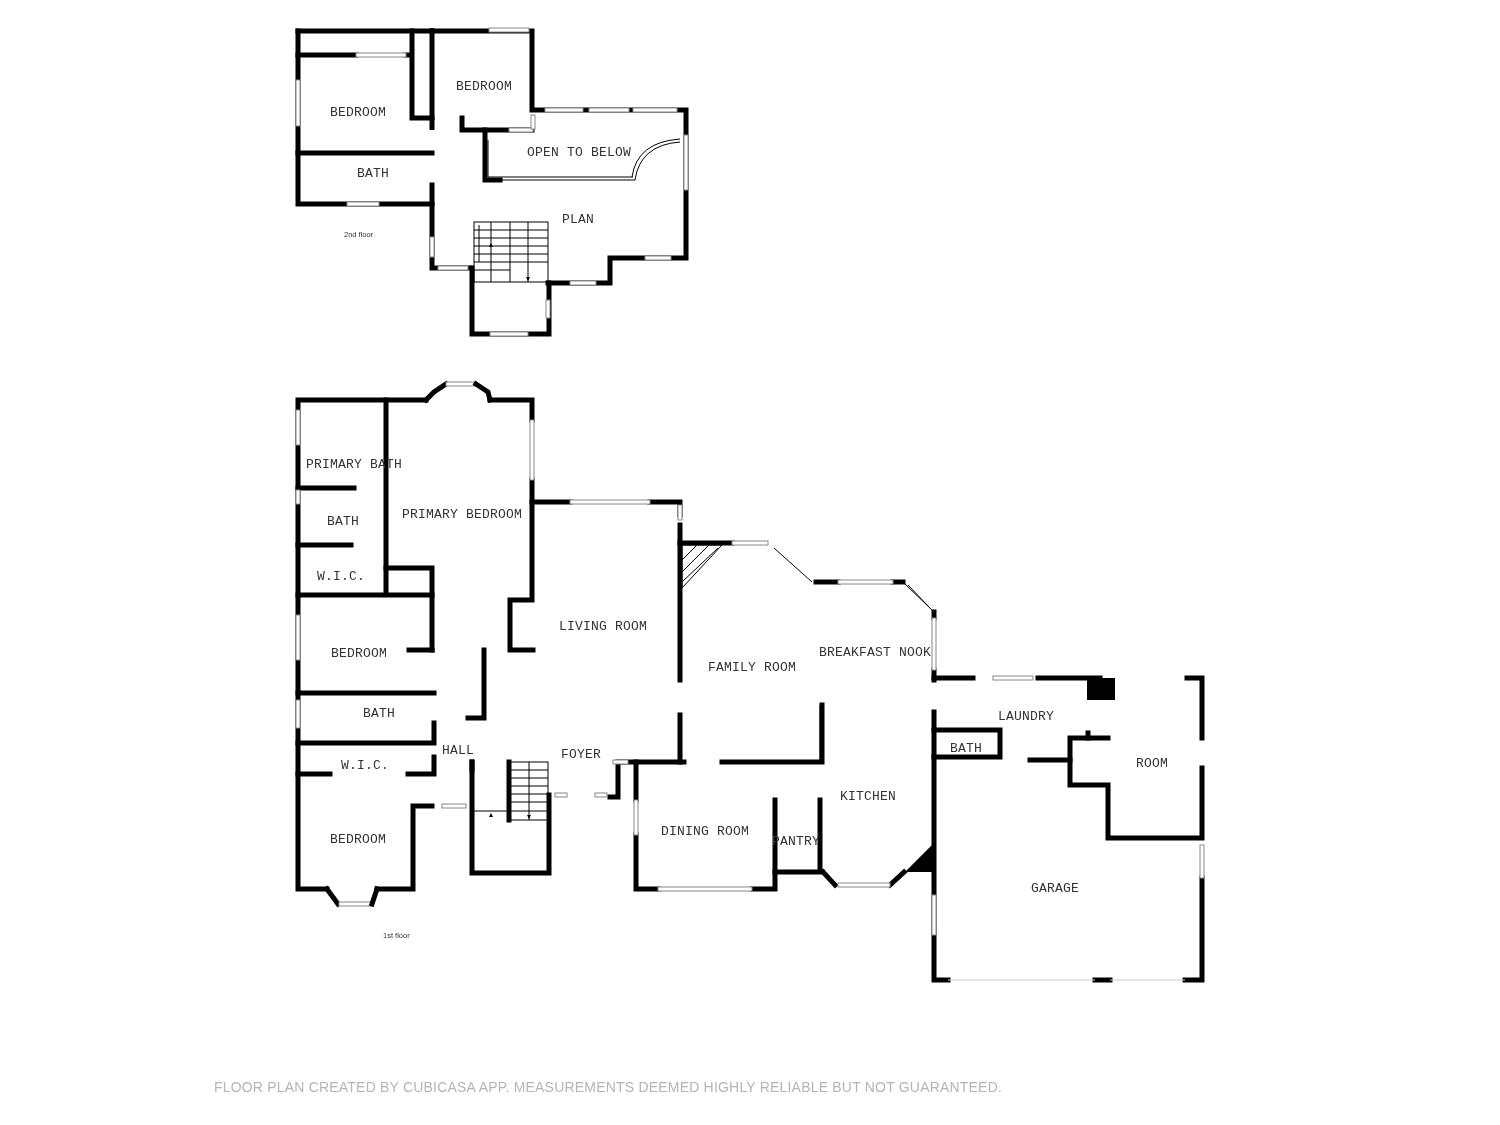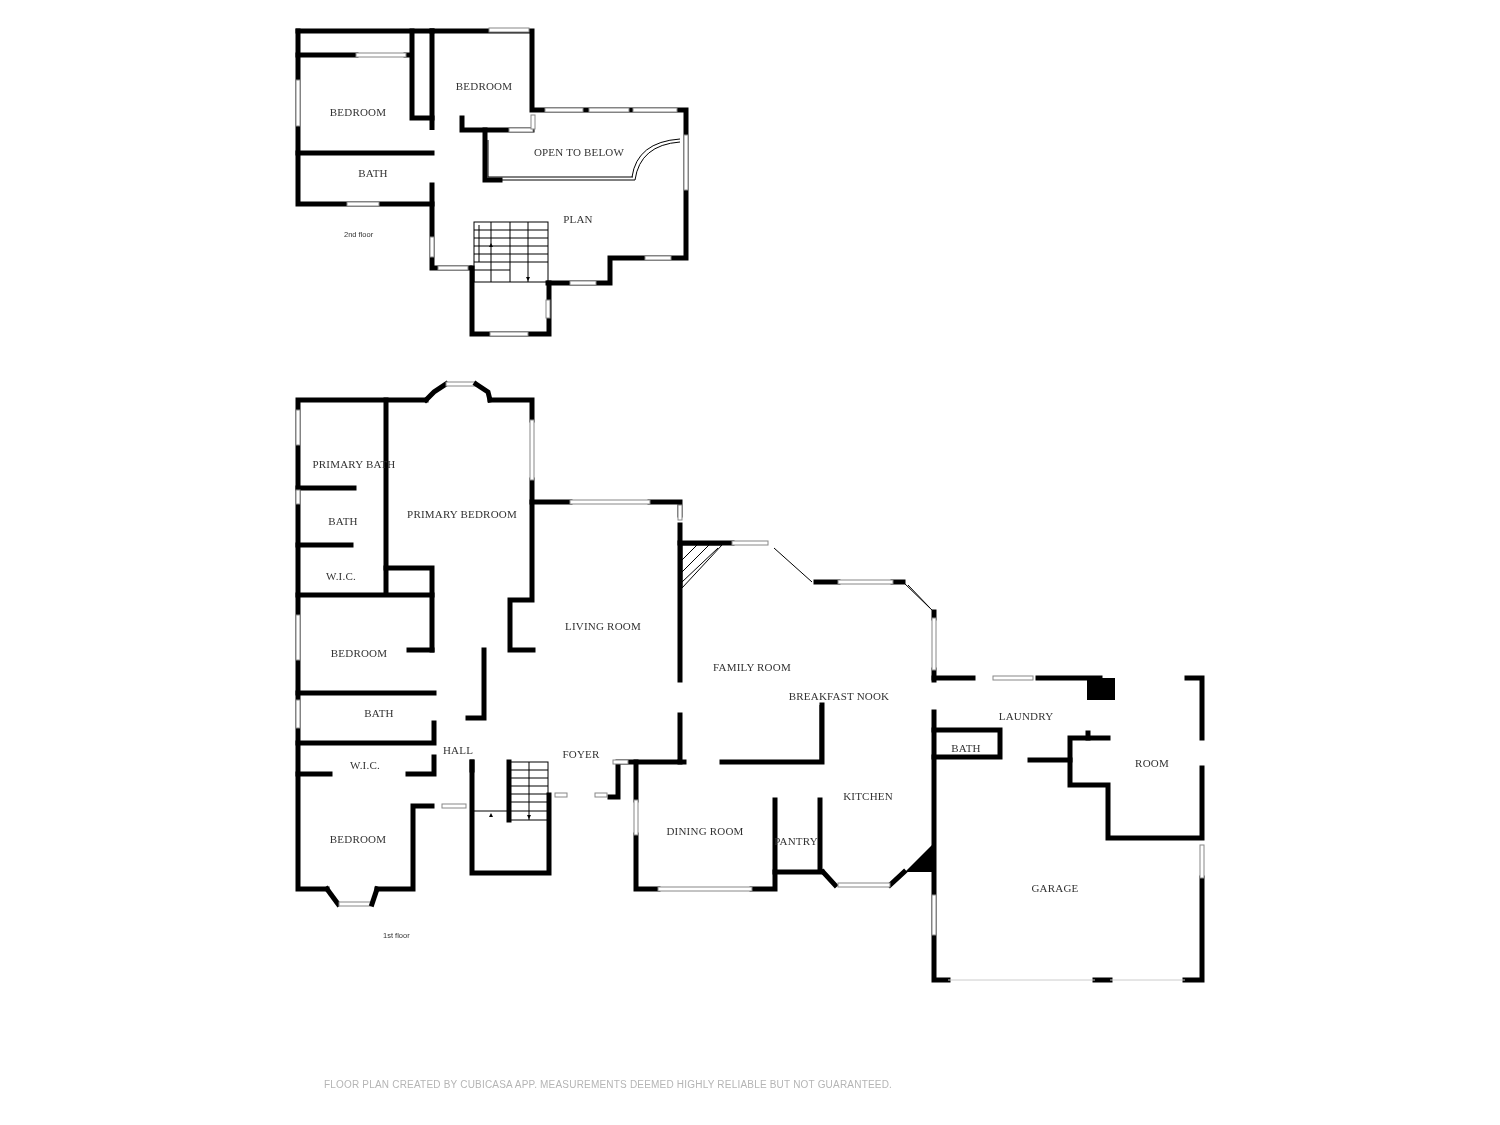--- a/index.html
+++ b/index.html
@@ -2,23 +2,23 @@
 <html><head>
 <meta charset="utf-8">
 <style>
   html, body { margin: 0; padding: 0; background: #ffffff; }
   body { width: 1500px; height: 1125px; position: relative; overflow: hidden; font-family: "Liberation Sans", sans-serif; }
   svg { position: absolute; left: 0; top: 0; }
   .w { fill: none; stroke: #000; stroke-width: 5; stroke-linecap: square; }
   .thin { fill: none; stroke: #000; stroke-width: 1; }
   .win { fill: #fff; stroke: #888; stroke-width: 1; }
   .opening { stroke: #ccc; stroke-width: 1; fill: none; }
-  .lbl { position: absolute; font-size: 11px; color: #333; letter-spacing: 0.2px; transform: translate(-50%, -50%); white-space: nowrap; font-family: Liberation Serif, serif; }
+  .lbl { position: absolute; font-size: 13px; color: #333; letter-spacing: 0.2px; transform: translate(-50%, -50%); white-space: nowrap; font-family: Liberation Mono, monospace; }
   .floor-lbl { position: absolute; font-size: 7.5px; color: #333; white-space: nowrap; padding-left: 48px; }
-  .footer { position: absolute; left: 0; width: 1216px; top: 1079px; text-align: center; font-size: 10px; color: #b5b5b5; letter-spacing: 0.2px; }
+  .footer { position: absolute; left: 0; width: 1216px; top: 1079px; text-align: center; font-size: 14px; color: #b5b5b5; letter-spacing: 0.2px; }
 </style>
 </head>
 <body>
 
 <svg width="1500" height="1125" viewBox="0 0 1500 1125">
 
   <g>
 
     <polyline class="w" points="298,31 432,31"></polyline>
     <polyline class="w" points="298,31 298,204 432,204"></polyline>
@@ -198,21 +198,21 @@
     <div class="lbl" style="left: 579px; top: 152px;">OPEN TO BELOW</div>
     <div class="lbl" style="left: 373px; top: 173px;">BATH</div>
     <div class="lbl" style="left: 578px; top: 219px;">PLAN</div>
     <div class="lbl" style="left: 354px; top: 464px;">PRIMARY BATH</div>
     <div class="lbl" style="left: 462px; top: 514px;">PRIMARY BEDROOM</div>
     <div class="lbl" style="left: 343px; top: 521px;">BATH</div>
     <div class="lbl" style="left: 341px; top: 576px;">W.I.C.</div>
     <div class="lbl" style="left: 594px; top: 626px; padding-left: 18px;">LIVING ROOM</div>
     <div class="lbl" style="left: 359px; top: 653px;">BEDROOM</div>
     <div class="lbl" style="left: 752px; top: 667px;">FAMILY ROOM</div>
-    <div class="lbl" style="left: 839px; top: 652px; margin-top: 44px;">BREAKFAST NOOK</div>
+    <div class="lbl" style="left: 875px; top: 652px;">BREAKFAST NOOK</div>
     <div class="lbl" style="left: 379px; top: 713px;">BATH</div>
     <div class="lbl" style="left: 458px; top: 730px; margin-top: 20px;">HALL</div>
     <div class="lbl" style="left: 1026px; top: 716px;">LAUNDRY</div>
     <div class="lbl" style="left: 966px; top: 748px;">BATH</div>
     <div class="lbl" style="left: 581px; top: 754px;">FOYER</div>
     <div class="lbl" style="left: 1152px; top: 763px;">ROOM</div>
     <div class="lbl" style="left: 365px; top: 765px;">W.I.C.</div>
     <div class="lbl" style="left: 868px; top: 796px;">KITCHEN</div>
     <div class="lbl" style="left: 705px; top: 831px;">DINING ROOM</div>
     <div class="lbl" style="left: 796px; top: 841px;">PANTRY</div>

